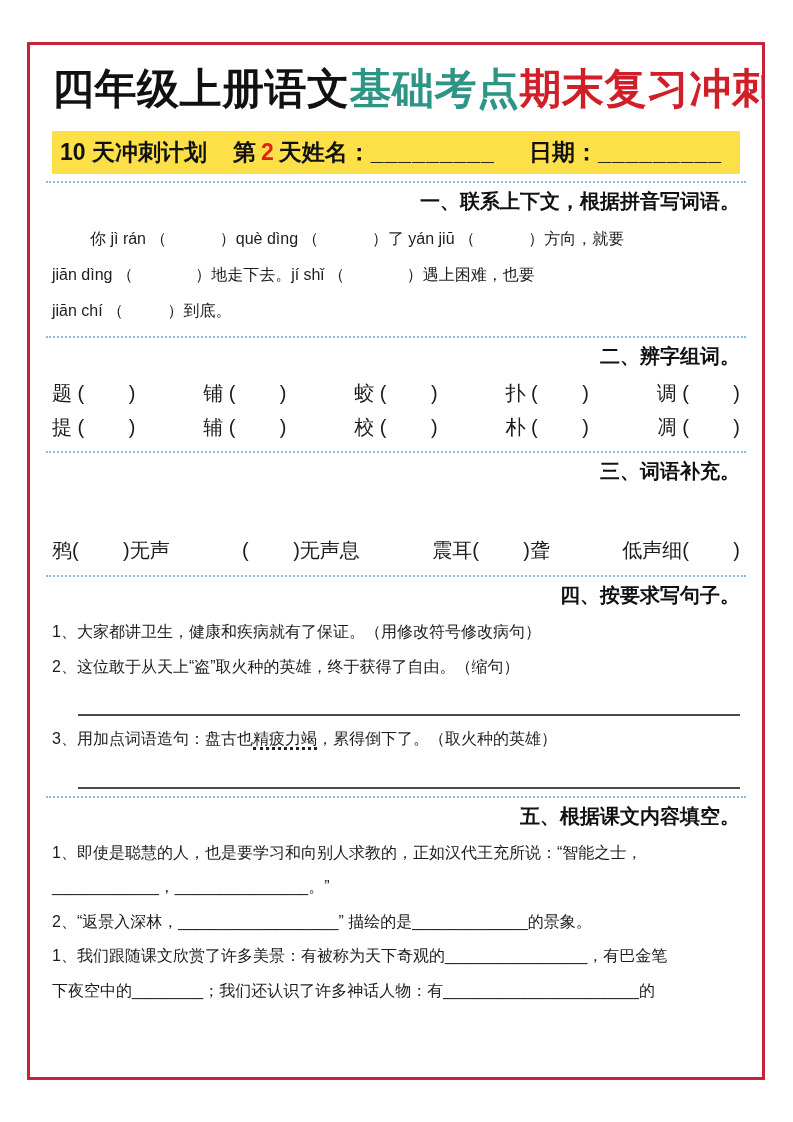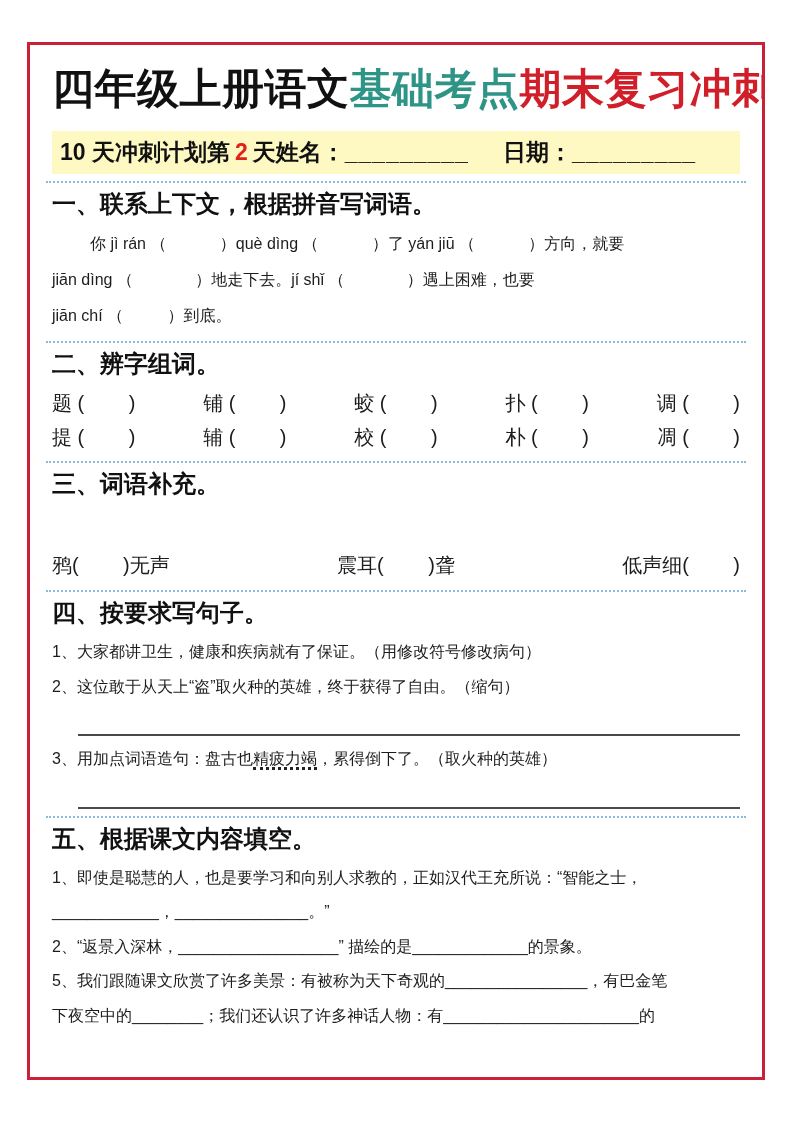--- a/index.html
+++ b/index.html
@@ -16,34 +16,34 @@
   }
   .title {
     font-size: 42px; font-weight: bold; text-align: center;
     white-space: nowrap; letter-spacing: 0.5px; margin-top: 4px;
     color: #111111;
   }
   .title .t-teal { color: #2e9485; }
   .title .t-red  { color: #d01f28; }
 
   .banner {
-    margin-top: 14px; background: #fef9c3;
+    margin-top: 14px; background: #fde047;
     display: flex; align-items: center;
     font-size: 23px; font-weight: bold; color: #111;
     padding: 6px 8px; white-space: pre;
   }
-  .banner .day { }
+  .banner .day { margin-left: 26px; }
   .banner .red-num { color: #e32119; padding: 0 5px; }
   .banner .name-field { }
   .banner .date-field { margin-left: 34px; }
   .banner .blank { letter-spacing: 1px; }
 
   .divider { border-top: 2px dotted #8cb9da; margin: 7px -6px 5px -6px; height: 0; }
 
-  .sec-heading { font-size: 24px; font-weight: bold; margin: 4px 0 6px 0; color: #111; }
+  .sec-heading { font-size: 20px; font-weight: bold; margin: 4px 0 6px 0; color: #111; text-align: right; }
   .line { font-size: 16px; line-height: 36px; white-space: pre-wrap; }
   .indent { text-indent: 38px; }
 
   .pair-row { display: flex; justify-content: space-between; font-size: 20px; line-height: 34px; white-space: pre; }
   .fill-row { display: flex; justify-content: space-between; font-size: 20px; line-height: 35px; white-space: pre; margin-top: 48px; }
 
   .s4 .line, .s5 .line { line-height: 34.5px; }
   .answer-line { height: 0; border-bottom: 2px solid #4a4a4a; margin: 30px 0 6px 26px; }
   .dotted-em { border-bottom: 3px dotted #222; padding-bottom: 0px; margin-top: 17px; }
 </style>
@@ -91,20 +91,21 @@
       <span>凋 (        )</span>
     </div>
   </div>
 
   <div class="divider"></div>
 
   <div class="section s3">
     <div class="sec-heading">三、词语补充。</div>
     <div class="fill-row">
       <span>鸦(        )无声</span>
+      <span>(        )无声息</span>
       <span>震耳(        )聋</span>
       <span>低声细(        )</span>
     </div>
   </div>
 
   <div class="divider"></div>
 
   <div class="section s4">
     <div class="sec-heading">四、按要求写句子。</div>
     <div class="line">1、大家都讲卫生，健康和疾病就有了保证。（用修改符号修改病句）</div>
@@ -114,18 +115,18 @@
     <div class="answer-line"></div>
   </div>
 
   <div class="divider"></div>
 
   <div class="section s5">
     <div class="sec-heading">五、根据课文内容填空。</div>
     <div class="line">1、即使是聪慧的人，也是要学习和向别人求教的，正如汉代王充所说：“智能之士，</div>
     <div class="line">____________，_______________。”</div>
     <div class="line">2、“返景入深林，__________________” 描绘的是_____________的景象。</div>
-    <div class="line">5、我们跟随课文欣赏了许多美景：有被称为天下奇观的________________，有巴金笔</div>
+    <div class="line">1、我们跟随课文欣赏了许多美景：有被称为天下奇观的________________，有巴金笔</div>
     <div class="line">下夜空中的________；我们还认识了许多神话人物：有______________________的</div>
 
   </div>
 
 </div>
 
 </body></html>

